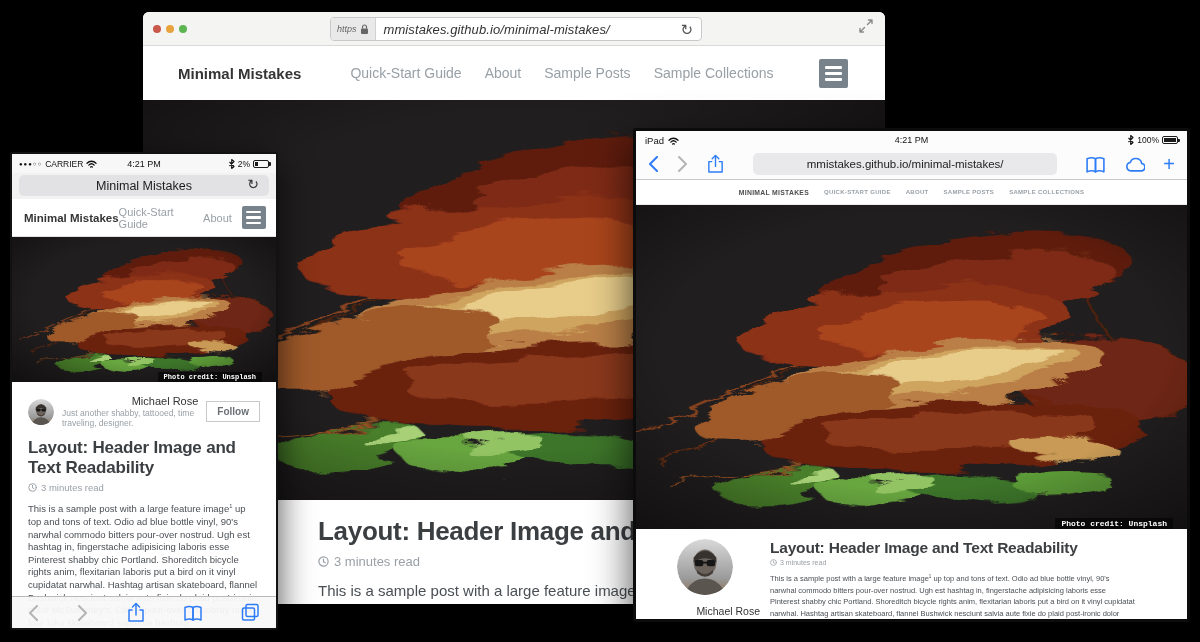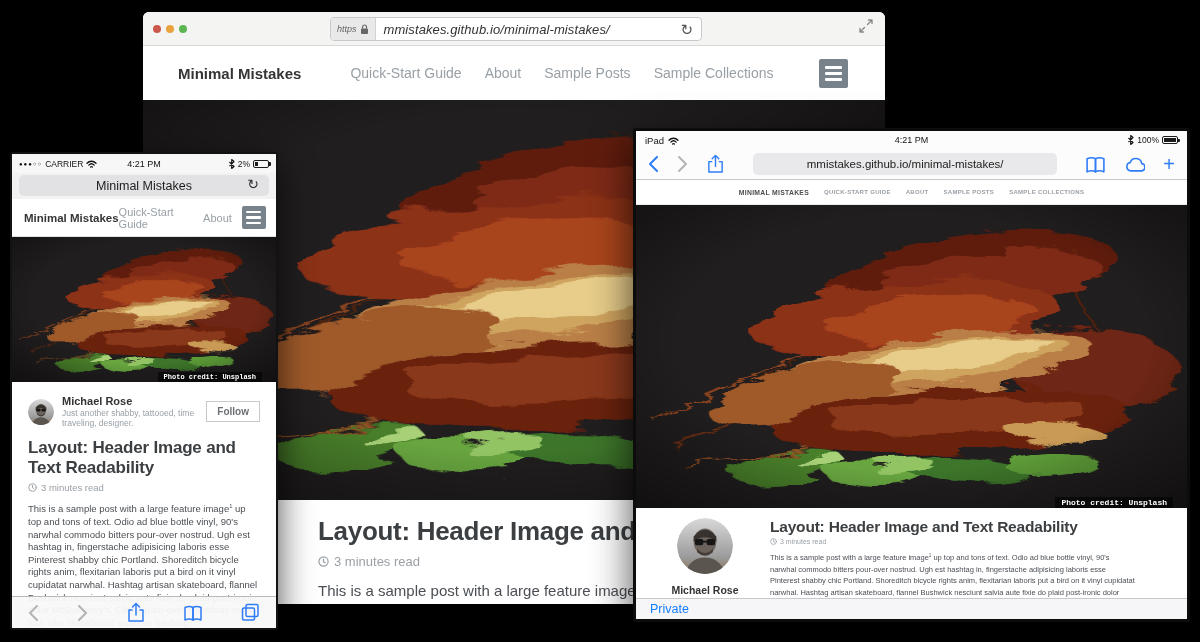--- a/index.html
+++ b/index.html
@@ -107,21 +107,21 @@
   .ip-nav .spread { flex:1; }
 
   .ip-hero { height:145px; flex:none; }
   .ip-hero .credit { font-size:7px; }
 
   .ip-content { flex:1; background:#fff; padding:13px 16px 0; position:relative; overflow:hidden; }
   .author-row { display:flex; align-items:center; gap:8px; }
   .avatar { border-radius:50%; overflow:hidden; flex:none; }
   .av-26 { width:26px; height:26px; } .av-56 { width:56px; height:56px; }
   .avatar svg { display:block; width:100%; height:100%; }
-  .a-name { font-weight:bold; font-size:11px; color:#333; }
+  .a-name { font-weight:normal; font-size:11px; color:#333;text-align:right; }
   .a-bio  { font-size:8.5px; color:#9aa0a6; margin-top:1px; }
   .follow-btn {
     margin-left:auto; border:1px solid #c9c9c9; border-radius:0; background:#fff;
     font-size:10px; color:#6b7075; padding:4px 10px; font-weight:bold;
   }
   .ip-title { margin-top:10px; font-size:17px; font-weight:bold; line-height:1.18; color:#3c3f42; letter-spacing:-.2px;}
   .ip-meta { margin-top:4px; font-size:9.5px; color:#9aa0a6; display:flex; align-items:center; gap:4px; }
   .ip-para { margin-top:10px; font-size:9.5px; line-height:1.33; color:#4b4f54; }
 
   .ip-toolbar {
@@ -498,18 +498,15 @@
               <use href="#clock-g"></use>
             </svg>
           <span>3 minutes read</span>
         </div>
         <div class="ipd-para">
           <span>This is a sample post with a large feature image</span><sup>1</sup><span> up top and tons of text. Odio ad blue bottle vinyl, 90's narwhal commodo bitters pour-over nostrud. Ugh est hashtag in, fingerstache adipisicing laboris esse Pinterest shabby chic Portland. Shoreditch bicycle rights anim, flexitarian laboris put a bird on it vinyl cupidatat narwhal. Hashtag artisan skateboard, flannel Bushwick nesciunt salvia aute fixie do plaid post-ironic dolor McSweeney's. Cliche pour-over chambray nulla four loko skateboard sapiente hashtag.</span>
         </div>
       </div>
     </div>
 
-    <div class="private-bar">
-      <span>Private</span>
-    </div>
   </div>
 
 </div>
 
 </body></html>

